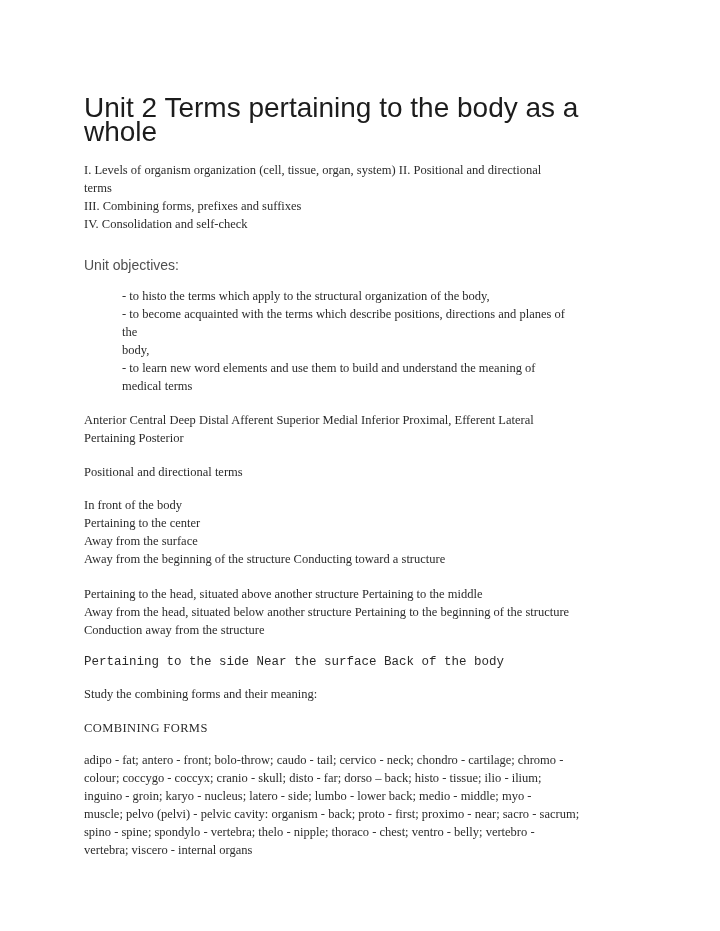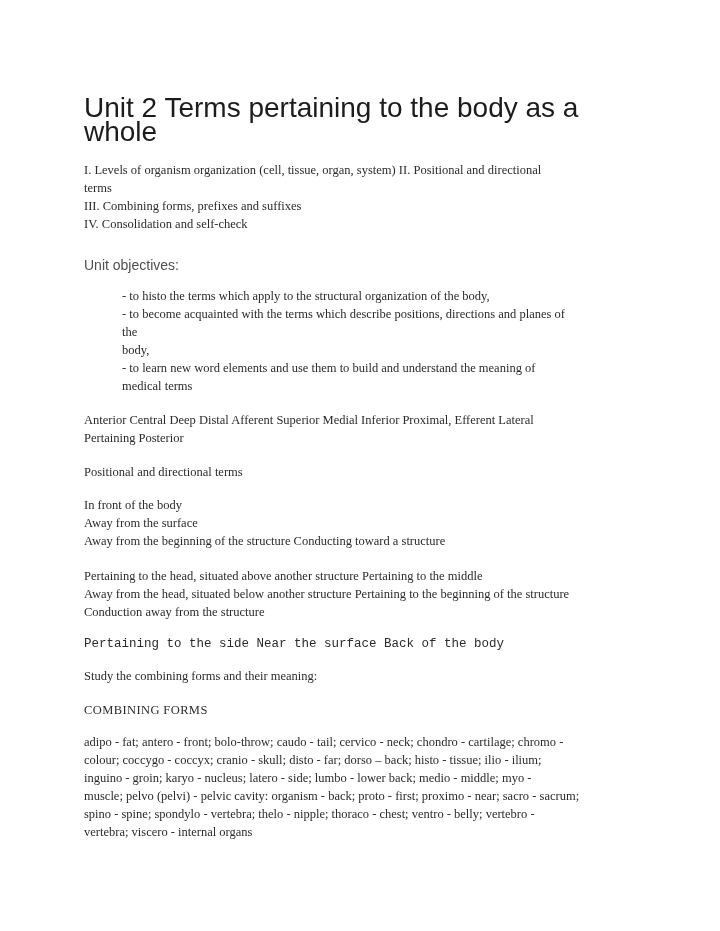--- a/index.html
+++ b/index.html
@@ -80,20 +80,21 @@
 
     <div class="block terms-block">
       <div class="line">Anterior Central Deep Distal Afferent Superior Medial Inferior Proximal, Efferent Lateral</div>
       <div class="line">Pertaining Posterior</div>
     </div>
 
     <div class="block positional-heading">Positional and directional terms</div>
 
     <div class="block defs-a-block">
       <div class="line">In front of the body</div>
+      <div class="line">Pertaining to the center</div>
       <div class="line">Away from the surface</div>
       <div class="line">Away from the beginning of the structure Conducting toward a structure</div>
     </div>
 
     <div class="block defs-b-block">
       <div class="line">Pertaining to the head, situated above another structure Pertaining to the middle</div>
       <div class="line">Away from the head, situated below another structure Pertaining to the beginning of the structure</div>
       <div class="line">Conduction away from the structure</div>
     </div>
 

